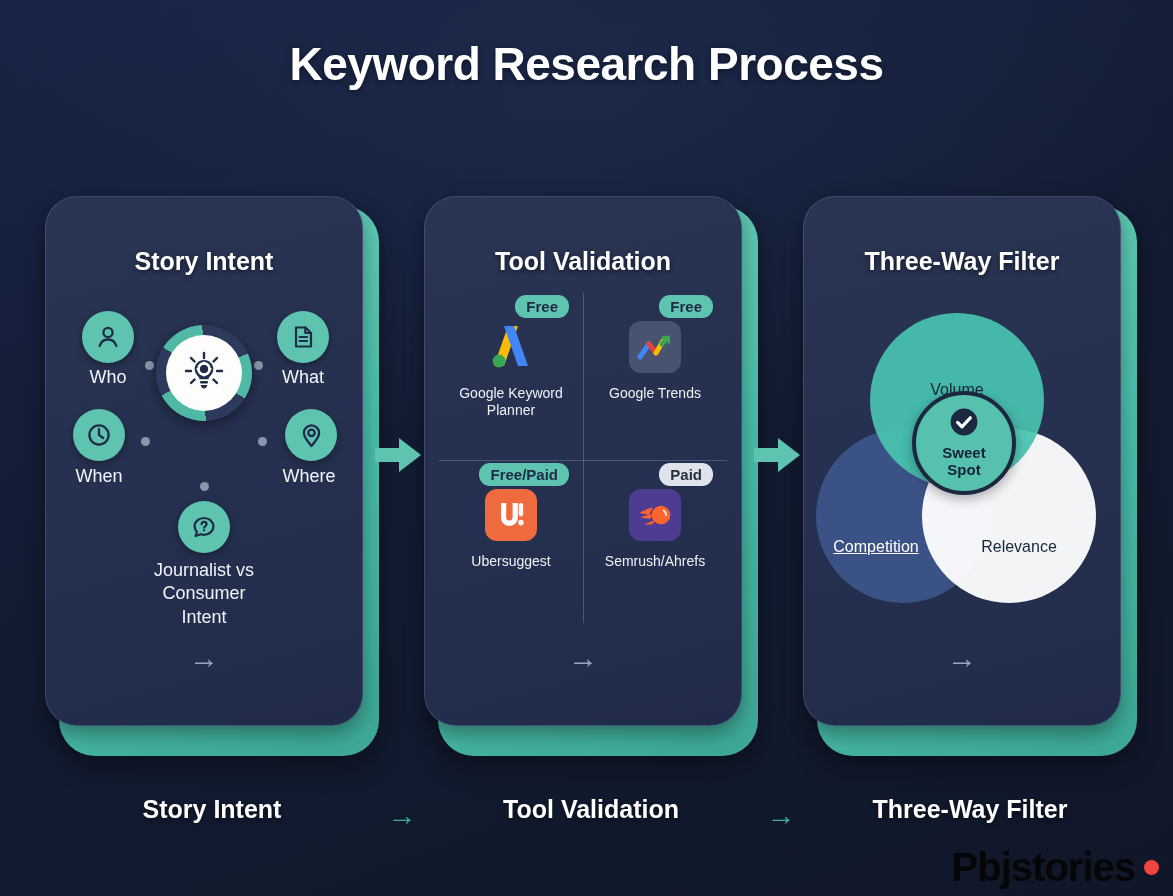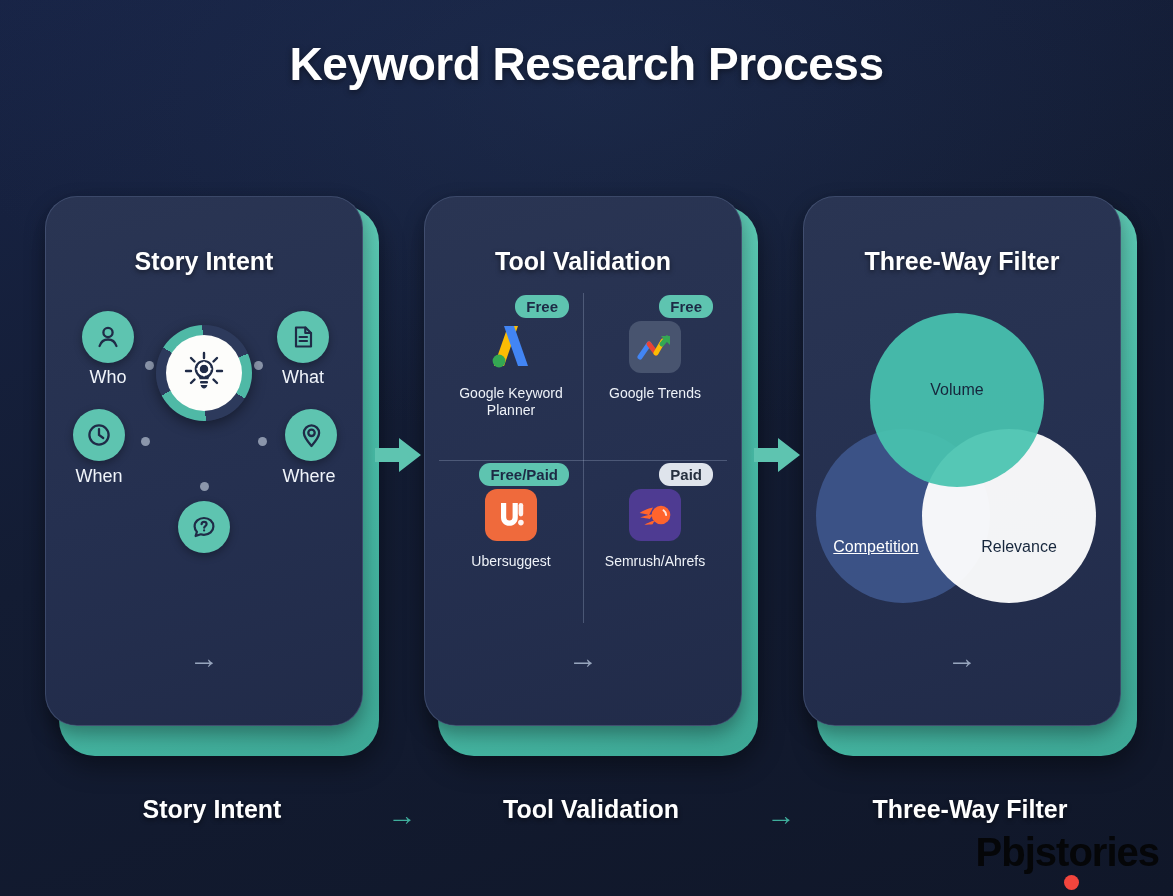--- a/index.html
+++ b/index.html
@@ -129,21 +129,21 @@
            color:#ffffff;font-size:25px;font-weight:bold;
            text-shadow:0 2px 5px rgba(0,0,0,.45);}
   .f1{left:45px;} .f2{left:424px;} .f3{left:803px;}
   .f-arrow{position:absolute;top:2px;width:60px;text-align:center;
            color:#3fae9c;font-size:29px;line-height:1.25;font-weight:300;}
   .fa1{left:372px;} .fa2{left:751px;}
 
   .watermark{
     position:absolute;right:14px;bottom:6px;
     color:#050608;font-size:40px;font-weight:bold;letter-spacing:-1px;
-    display:flex;align-items:center;flex-direction:column;
+    display:flex;align-items:center;
   }
   .wm-dot{width:15px;height:15px;border-radius:50%;background:#f2453d;margin-left:9px;}
 </style>
 </head>
 <body>
 
 <div class="bg-grad"></div>
 
 <div class="stage">
 
@@ -237,20 +237,24 @@
 
         <div class="node" style="left:132px;top:212px;">
           <span>
             <svg width="28" height="28" viewBox="0 0 28 28" fill="none" stroke="#1f2b47" stroke-width="2.2" stroke-linecap="round" stroke-linejoin="round">
               <path d="M23.4 13.4c0 4.7-4.2 8.4-9.4 8.4-1.1 0-2.2-.2-3.2-.5L5.6 23l1.3-4.2a8 8 0 01-2.3-5.4c0-4.7 4.2-8.4 9.4-8.4s9.4 3.7 9.4 8.4z"></path>
               <path d="M11.6 11.2c0-1.4 1.1-2.4 2.5-2.4s2.5 1 2.5 2.3c0 1.9-2.4 1.9-2.4 3.6"></path>
               <circle cx="14.1" cy="17.4" r="1.1" fill="#1f2b47" stroke="none"></circle>
             </svg>
           </span>
         </div>
+        <div class="nlabel" style="left:93px;top:270px;line-height:1.3;">
+          <span>Journalist vs</span><br>
+          <span>Consumer Intent</span>
+        </div>
       </div>
 
       <div class="card-arrow">→</div>
     </div>
   </div>
 
   <div class="card-wrap c2">
     <div class="frame"></div>
     <div class="card">
       <div class="card-title">Tool Validation</div>
@@ -338,20 +342,32 @@
 
       <div class="venn">
         <div class="vc comp"></div>
         <div class="vc rel"></div>
         <div class="vc vol"></div>
 
         <div class="vlabel" style="left:93px;top:76px;width:120px;color:#16263c;">Volume</div>
         <div class="vlabel" style="left:7px;top:233px;width:130px;color:#ffffff;text-decoration:underline;">Competition</div>
         <div class="vlabel" style="left:155px;top:233px;width:120px;color:#16263c;">Relevance</div>
 
+        <div class="sweet">
+          <span>
+            <svg width="30" height="30" viewBox="0 0 30 30">
+              <circle cx="15" cy="15" r="13.4" fill="#1b2840"></circle>
+              <path d="M8.6 15.4 l4.3 4.4 8.4-9" stroke="#ffffff" stroke-width="3.2" fill="none" stroke-linecap="round" stroke-linejoin="round"></path>
+            </svg>
+          </span>
+          <div class="txt">
+            <span>Sweet</span><br>
+            <span>Spot</span>
+          </div>
+        </div>
       </div>
 
       <div class="card-arrow">→</div>
     </div>
   </div>
 
   <div class="conn a1">
     <svg width="46" height="46" viewBox="0 0 46 46">
       <path d="M0 16 h24 V6 L46 23 L24 40 V30 H0 z" fill="#5ec4b0"></path>
     </svg>

